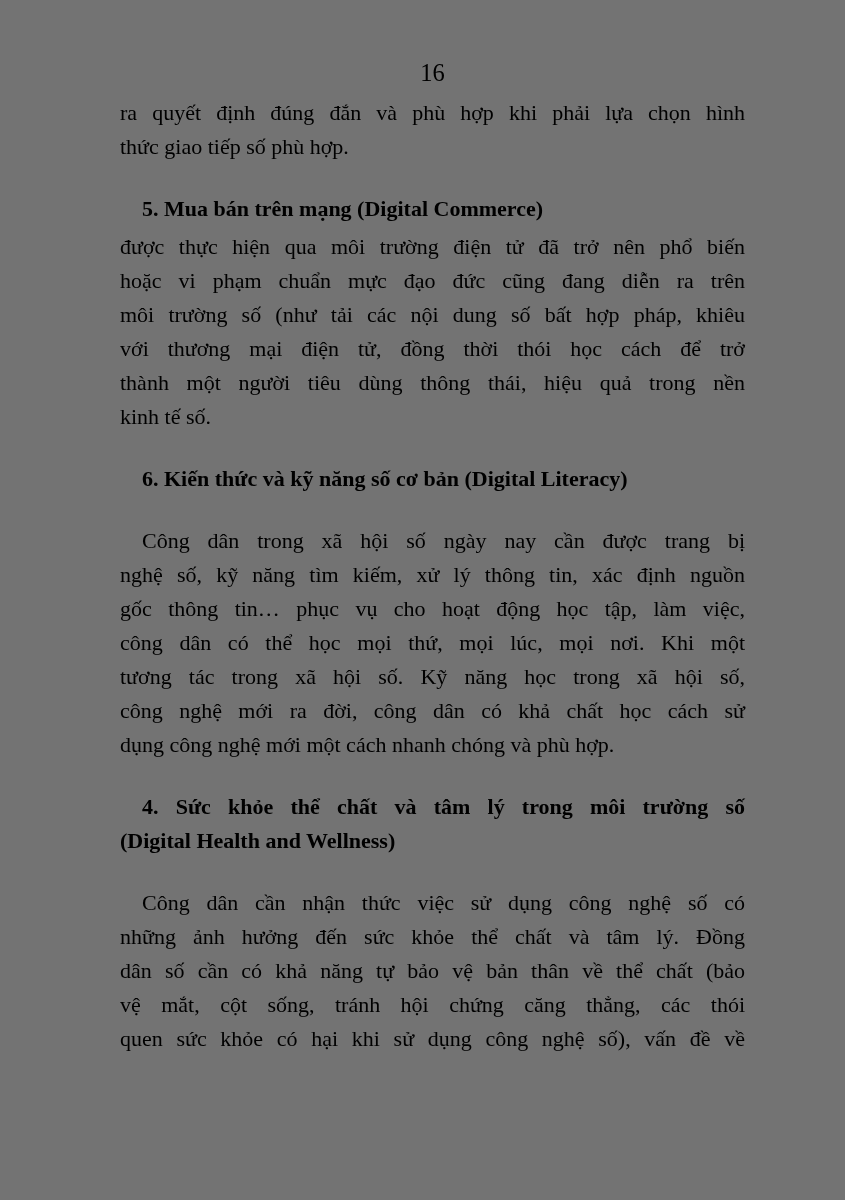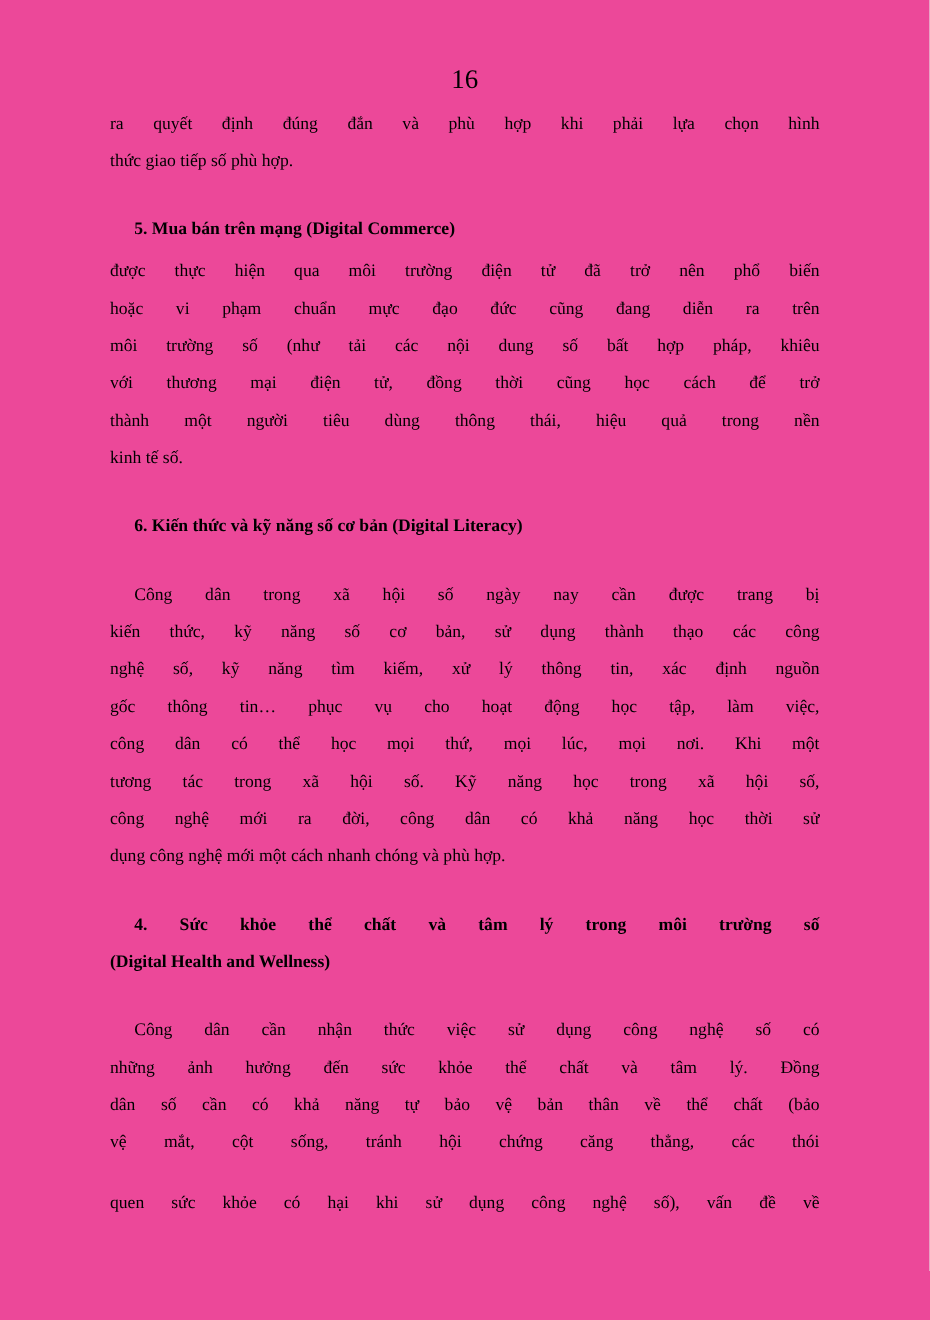--- a/index.html
+++ b/index.html
@@ -2,49 +2,49 @@
 <html lang="vi"><head>
 <meta charset="utf-8">
 <style>
   * { margin: 0; padding: 0; box-sizing: border-box; }
   html, body { background: #e8e8e8; }
   .page {
     position: relative;
     width: 845px;
     height: 1200px;
     margin: 0 auto;
-    background: #ec4899;
+    background: #737373;
     color: #000000;
     font-family: "Liberation Serif", "DejaVu Serif", serif;
     overflow: hidden;
+    padding-left: 20px;
   }
   .content {
     padding: 56px 100px 0 100px;
   }
   .page-number {
     text-align: center;
     font-size: 24.5px;
     line-height: 34px;
     margin-bottom: 6px;
   }
   .block { }
   .heading { font-weight: bold; margin: 4px 0; }
   .line {
-    font-size: 16px;
+    font-size: 22px;
     line-height: 34px;
     text-align: justify;
     text-align-last: justify;
     white-space: normal;
   }
   .line.last {
     text-align-last: left;
   }
   .line.justify-last {
     text-align-last: justify;
-    margin-top: 21px;
   }
   .line.indent { text-indent: 22px; margin-top: 28px; }
 </style>
 </head>
 <body>
 
 <div class="page">
   <div class="content">
     <div class="page-number">16</div>
 
@@ -52,35 +52,34 @@
         <div class="line">ra quyết định đúng đắn và phù hợp khi phải lựa chọn hình</div>
         <div class="line last">thức giao tiếp số phù hợp.</div>
       </div>
       <div class="block heading">
         <div class="line last indent">5. Mua bán trên mạng (Digital Commerce)</div>
       </div>
       <div class="block paragraph">
         <div class="line">được thực hiện qua môi trường điện tử đã trở nên phổ biến</div>
         <div class="line">hoặc vi phạm chuẩn mực đạo đức cũng đang diễn ra trên</div>
         <div class="line">môi trường số (như tải các nội dung số bất hợp pháp, khiêu</div>
-        <div class="line">với thương mại điện tử, đồng thời cũng học cách để trở</div>
+        <div class="line">với thương mại điện tử, đồng thời thói học cách để trở</div>
         <div class="line">thành một người tiêu dùng thông thái, hiệu quả trong nền</div>
         <div class="line last">kinh tế số.</div>
       </div>
       <div class="block heading">
         <div class="line last indent">6. Kiến thức và kỹ năng số cơ bản (Digital Literacy)</div>
       </div>
       <div class="block paragraph">
         <div class="line indent">Công dân trong xã hội số ngày nay cần được trang bị</div>
-        <div class="line">kiến thức, kỹ năng số cơ bản, sử dụng thành thạo các công</div>
         <div class="line">nghệ số, kỹ năng tìm kiếm, xử lý thông tin, xác định nguồn</div>
         <div class="line">gốc thông tin… phục vụ cho hoạt động học tập, làm việc,</div>
         <div class="line">công dân có thể học mọi thứ, mọi lúc, mọi nơi. Khi một</div>
         <div class="line">tương tác trong xã hội số. Kỹ năng học trong xã hội số,</div>
-        <div class="line">công nghệ mới ra đời, công dân có khả năng học thời sử</div>
+        <div class="line">công nghệ mới ra đời, công dân có khả chất học cách sử</div>
         <div class="line last">dụng công nghệ mới một cách nhanh chóng và phù hợp.</div>
       </div>
       <div class="block heading">
         <div class="line indent">4. Sức khỏe thể chất và tâm lý trong môi trường số</div>
         <div class="line last">(Digital Health and Wellness)</div>
       </div>
       <div class="block paragraph">
         <div class="line indent">Công dân cần nhận thức việc sử dụng công nghệ số có</div>
         <div class="line">những ảnh hưởng đến sức khỏe thể chất và tâm lý. Đồng</div>
         <div class="line">dân số cần có khả năng tự bảo vệ bản thân về thể chất (bảo</div>

